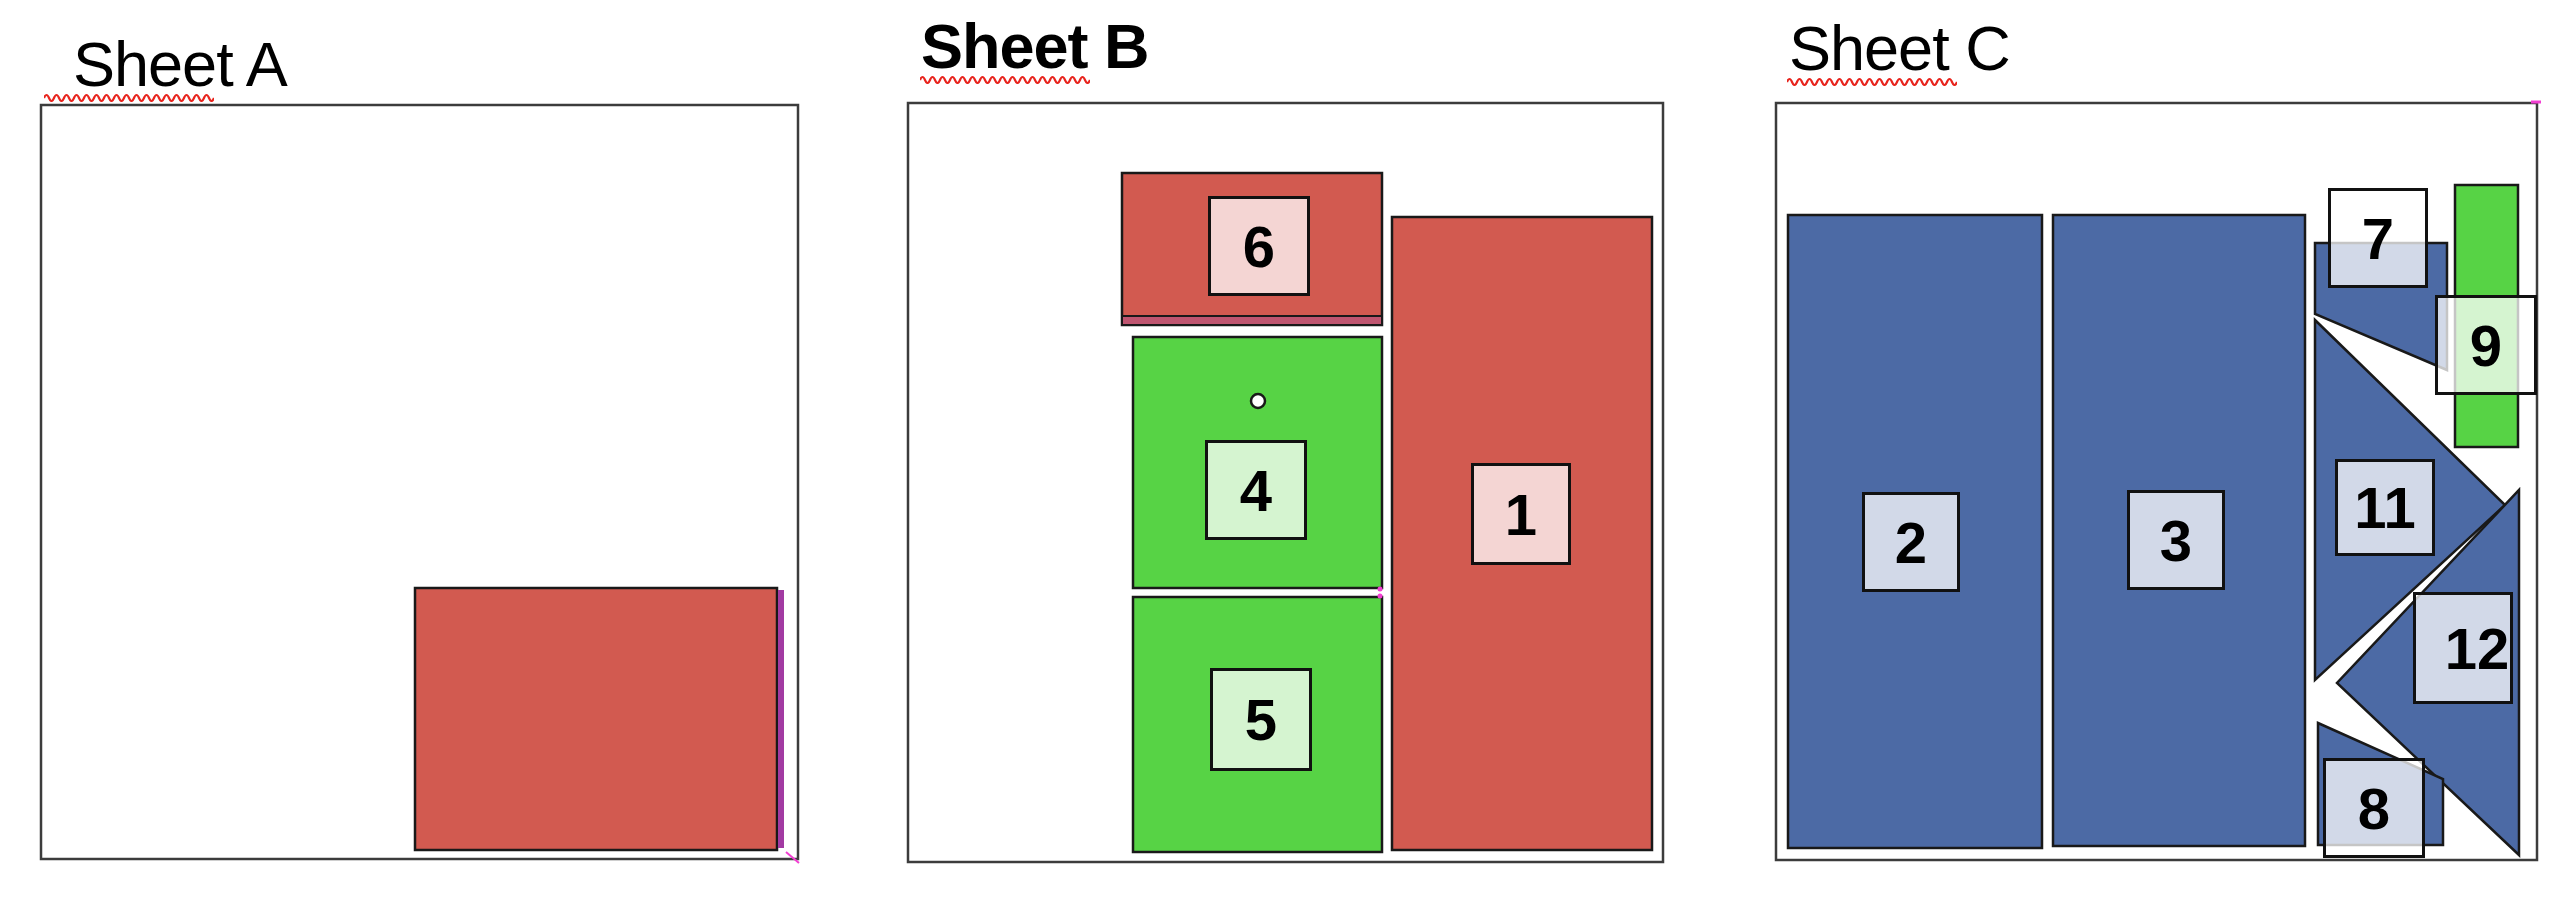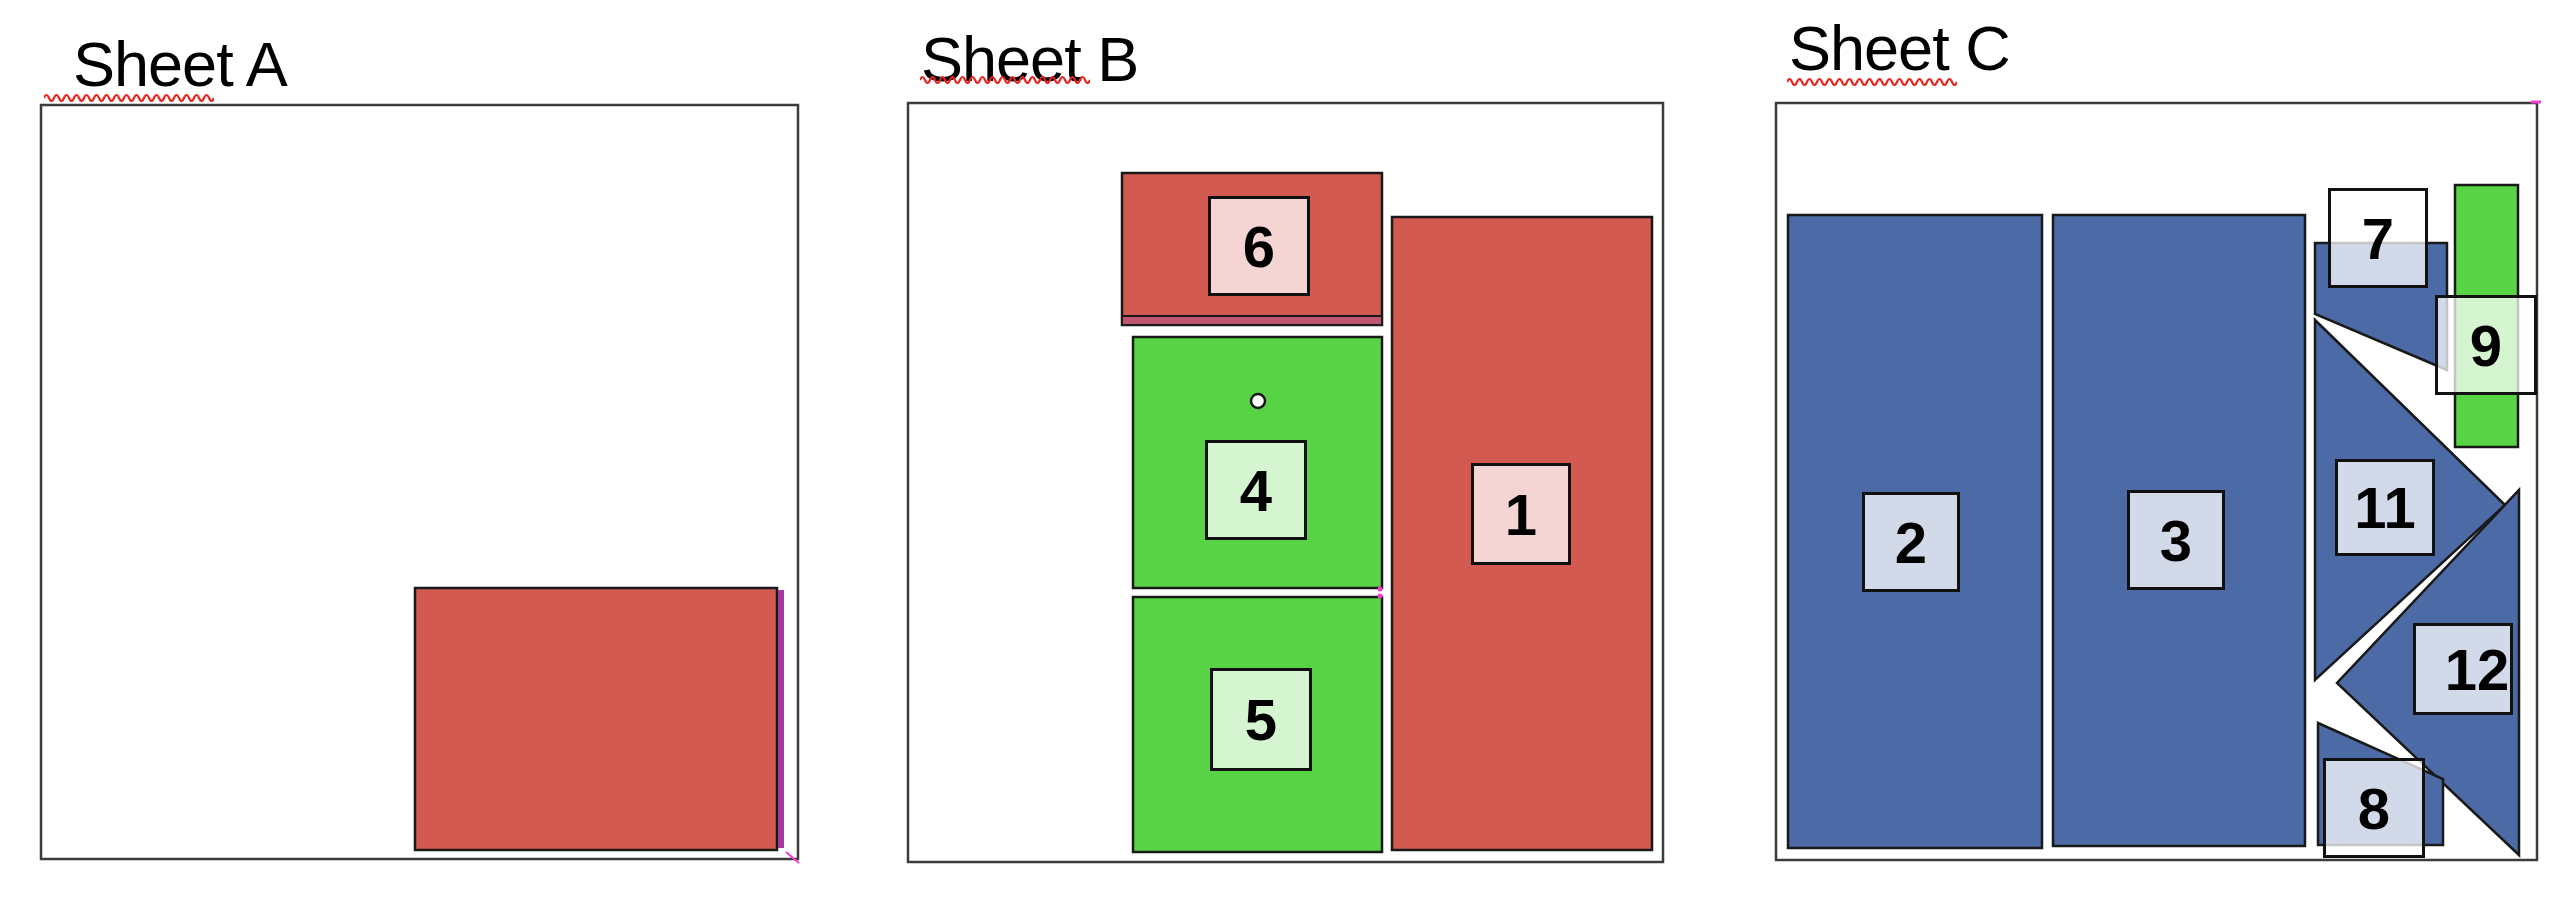--- a/index.html
+++ b/index.html
@@ -38,32 +38,32 @@
       <rect x="2455" y="185" width="63" height="262" fill="#57d345" stroke="#191919" stroke-width="2.5"></rect>
       <polygon points="2315,320 2505,505 2315,680" fill="#4c6aa5" stroke="#191919" stroke-width="2.5"></polygon>
       <polygon points="2519,490 2519,855 2337,683" fill="#4c6aa5" stroke="#191919" stroke-width="2.5"></polygon>
       <polygon points="2318,723 2443,779 2443,845 2318,845" fill="#4c6aa5" stroke="#191919" stroke-width="2.5"></polygon>
       <line x1="2531" y1="102" x2="2541" y2="102" stroke="#f23ed2" stroke-width="3"></line>
     </svg>
     <div class="sheet-title" style="left: 45px; top: 33px; margin-left: 28px;">Sheet A</div>
     <svg class="squiggle" width="170" height="10" style="left: 44px; top: 92px;">
       <path d="M0 6 q2.5 -6 5 0 q2.5 6 5 0 q2.5 -6 5 0 q2.5 6 5 0 q2.5 -6 5 0 q2.5 6 5 0 q2.5 -6 5 0 q2.5 6 5 0 q2.5 -6 5 0 q2.5 6 5 0 q2.5 -6 5 0 q2.5 6 5 0 q2.5 -6 5 0 q2.5 6 5 0 q2.5 -6 5 0 q2.5 6 5 0 q2.5 -6 5 0 q2.5 6 5 0 q2.5 -6 5 0 q2.5 6 5 0 q2.5 -6 5 0 q2.5 6 5 0 q2.5 -6 5 0 q2.5 6 5 0 q2.5 -6 5 0 q2.5 6 5 0 q2.5 -6 5 0 q2.5 6 5 0 q2.5 -6 5 0 q2.5 6 5 0 q2.5 -6 5 0 q2.5 6 5 0 q2.5 -6 5 0 q2.5 6 5 0" fill="none" stroke="#e8241d" stroke-width="2.2"></path>
     </svg>
-    <div class="sheet-title" style="left: 921px; top: 28px;">Sheet B</div>
+    <div class="sheet-title" style="left: 921px; top: 15px; font-weight: bold;">Sheet B</div>
     <svg class="squiggle" width="170" height="10" style="left: 920px; top: 74px;">
       <path d="M0 6 q2.5 -6 5 0 q2.5 6 5 0 q2.5 -6 5 0 q2.5 6 5 0 q2.5 -6 5 0 q2.5 6 5 0 q2.5 -6 5 0 q2.5 6 5 0 q2.5 -6 5 0 q2.5 6 5 0 q2.5 -6 5 0 q2.5 6 5 0 q2.5 -6 5 0 q2.5 6 5 0 q2.5 -6 5 0 q2.5 6 5 0 q2.5 -6 5 0 q2.5 6 5 0 q2.5 -6 5 0 q2.5 6 5 0 q2.5 -6 5 0 q2.5 6 5 0 q2.5 -6 5 0 q2.5 6 5 0 q2.5 -6 5 0 q2.5 6 5 0 q2.5 -6 5 0 q2.5 6 5 0 q2.5 -6 5 0 q2.5 6 5 0 q2.5 -6 5 0 q2.5 6 5 0 q2.5 -6 5 0 q2.5 6 5 0" fill="none" stroke="#e8241d" stroke-width="2.2"></path>
     </svg>
     <div class="part-label" style="left: 1208px; top: 196px; width: 102px; height: 100px; background: rgba(255, 255, 255, 0.75); border-color: rgb(17, 17, 17);">6</div>
     <div class="part-label" style="left: 1205px; top: 440px; width: 102px; height: 100px; background: rgba(255, 255, 255, 0.75); border-color: rgb(17, 17, 17);">4</div>
     <div class="part-label" style="left: 1210px; top: 668px; width: 102px; height: 103px; background: rgba(255, 255, 255, 0.75); border-color: rgb(17, 17, 17);">5</div>
     <div class="part-label" style="left: 1471px; top: 463px; width: 100px; height: 102px; background: rgba(255, 255, 255, 0.75); border-color: rgb(17, 17, 17);">1</div>
     <div class="sheet-title" style="left: 1789px; top: 17px; text-align: right;">Sheet C</div>
     <svg class="squiggle" width="170" height="10" style="left: 1787px; top: 76px;">
       <path d="M0 6 q2.5 -6 5 0 q2.5 6 5 0 q2.5 -6 5 0 q2.5 6 5 0 q2.5 -6 5 0 q2.5 6 5 0 q2.5 -6 5 0 q2.5 6 5 0 q2.5 -6 5 0 q2.5 6 5 0 q2.5 -6 5 0 q2.5 6 5 0 q2.5 -6 5 0 q2.5 6 5 0 q2.5 -6 5 0 q2.5 6 5 0 q2.5 -6 5 0 q2.5 6 5 0 q2.5 -6 5 0 q2.5 6 5 0 q2.5 -6 5 0 q2.5 6 5 0 q2.5 -6 5 0 q2.5 6 5 0 q2.5 -6 5 0 q2.5 6 5 0 q2.5 -6 5 0 q2.5 6 5 0 q2.5 -6 5 0 q2.5 6 5 0 q2.5 -6 5 0 q2.5 6 5 0 q2.5 -6 5 0 q2.5 6 5 0" fill="none" stroke="#e8241d" stroke-width="2.2"></path>
     </svg>
     <div class="part-label" style="left: 1862px; top: 492px; width: 98px; height: 100px; background: rgba(255, 255, 255, 0.75); border-color: rgb(17, 17, 17);">2</div>
     <div class="part-label" style="left: 2127px; top: 490px; width: 98px; height: 100px; background: rgba(255, 255, 255, 0.75); border-color: rgb(17, 17, 17);">3</div>
     <div class="part-label" style="left: 2328px; top: 188px; width: 100px; height: 100px; background: rgba(255, 255, 255, 0.75); border-color: rgb(17, 17, 17);">7</div>
     <div class="part-label" style="left: 2435px; top: 295px; width: 102px; height: 100px; background: rgba(255, 255, 255, 0.75); border-color: rgb(17, 17, 17);">9</div>
     <div class="part-label" style="left: 2335px; top: 459px; width: 100px; height: 97px; background: rgba(255, 255, 255, 0.75); border-color: rgb(17, 17, 17);">11</div>
-    <div class="part-label" style="left: 2413px; top: 623px; width: 100px; height: 92px; background: rgba(255, 255, 255, 0.75); border-color: rgb(17, 17, 17); padding-left: 28px;">12</div>
+    <div class="part-label" style="left: 2413px; top: 592px; width: 100px; height: 112px; background: rgba(255, 255, 255, 0.75); border-color: rgb(17, 17, 17); padding-left: 28px;">12</div>
     <div class="part-label" style="left: 2323px; top: 758px; width: 102px; height: 100px; background: rgba(255, 255, 255, 0.75); border-color: rgb(17, 17, 17);">8</div>
   </div>
 
 </body></html>

